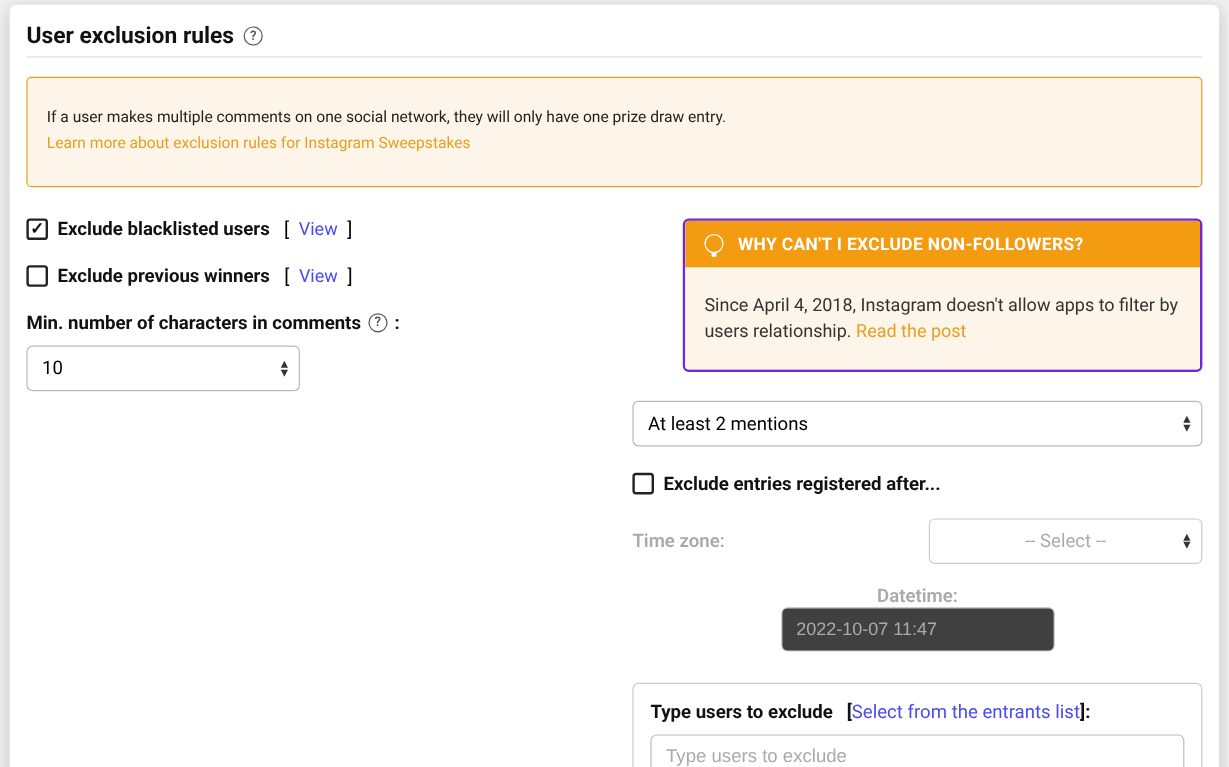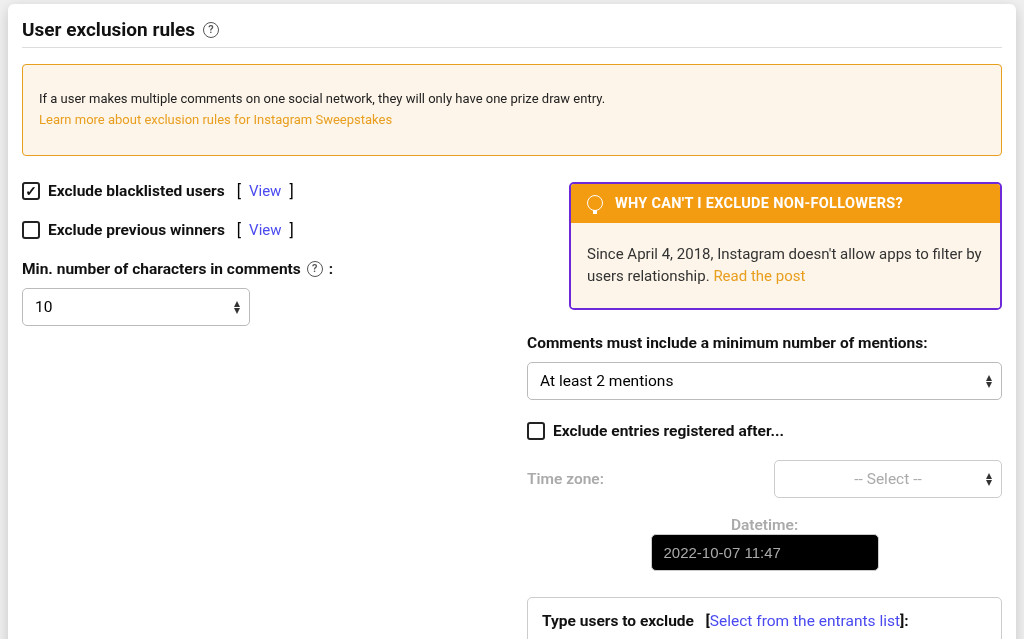--- a/index.html
+++ b/index.html
@@ -194,21 +194,21 @@
   .form-row .ctl {
     width: 228px;
   }
   .datetime-input {
     width: 228px;
     border: 1px solid #ccc;
     border-radius: 5px;
     padding: 9px 12px;
     font-size: 15px;
     color: #aaa;
-    background: #000000;
+    background: #404040;
   }
   .exclude-box {
     border: 1px solid #ccc;
     border-radius: 5px;
     padding: 14px 14px;
   }
   .exclude-title {
     font-weight: 700;
     font-size: 15.5px;
     color: #111;
@@ -272,21 +272,20 @@
         <div class="info-header">
           <span class="bulb"></span>
           <span>WHY CAN'T I EXCLUDE NON-FOLLOWERS?</span>
         </div>
         <div class="info-body">
           <span>Since April 4, 2018, Instagram doesn't allow apps to filter by users relationship.</span>
           <a href="#">Read the post</a>
         </div>
       </div>
 
-      <div class="field-label">Comments must include a minimum number of mentions:</div>
       <div class="select-wrap full mb">
         <div class="select">At least 2 mentions</div>
         <div class="caret">▴<br>▾</div>
       </div>
 
       <div class="check-row">
         <span class="chk"></span>
         <span class="check-label">Exclude entries registered after...</span>
       </div>
 

